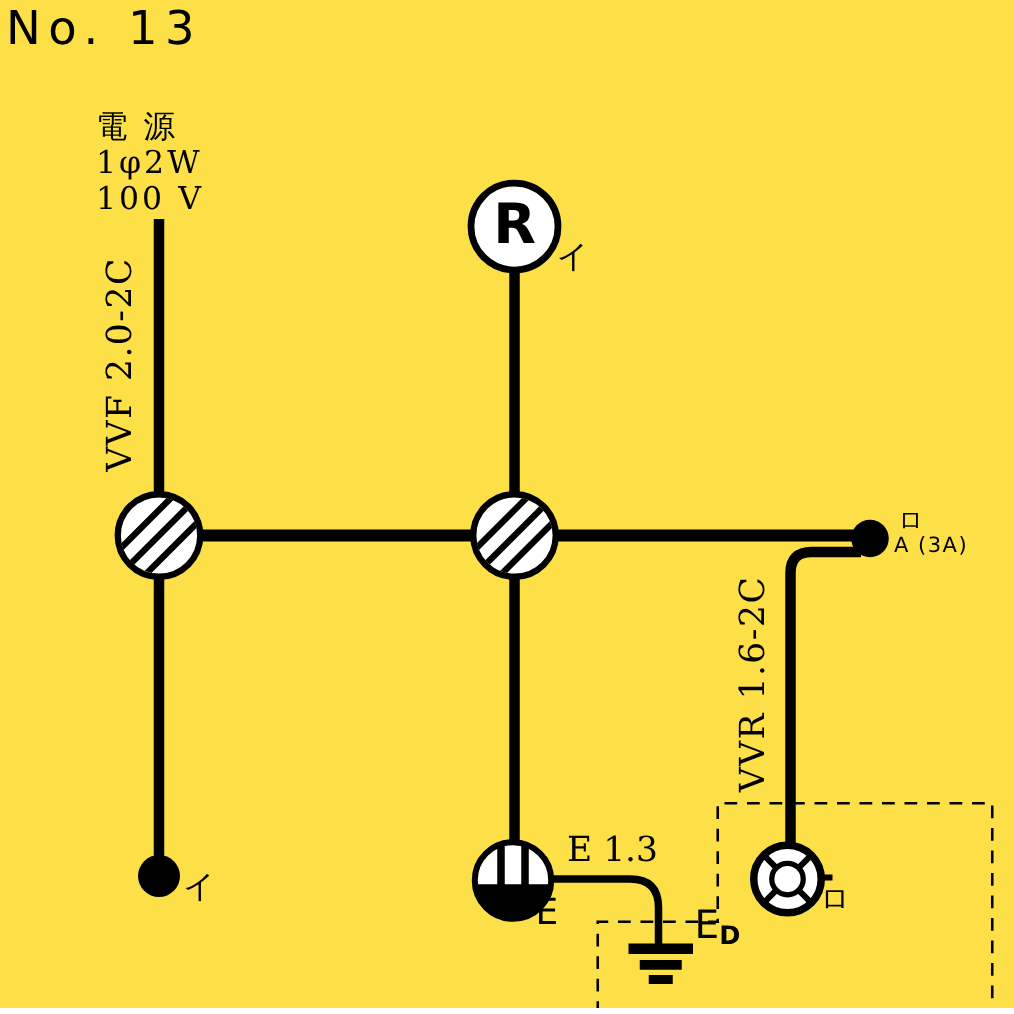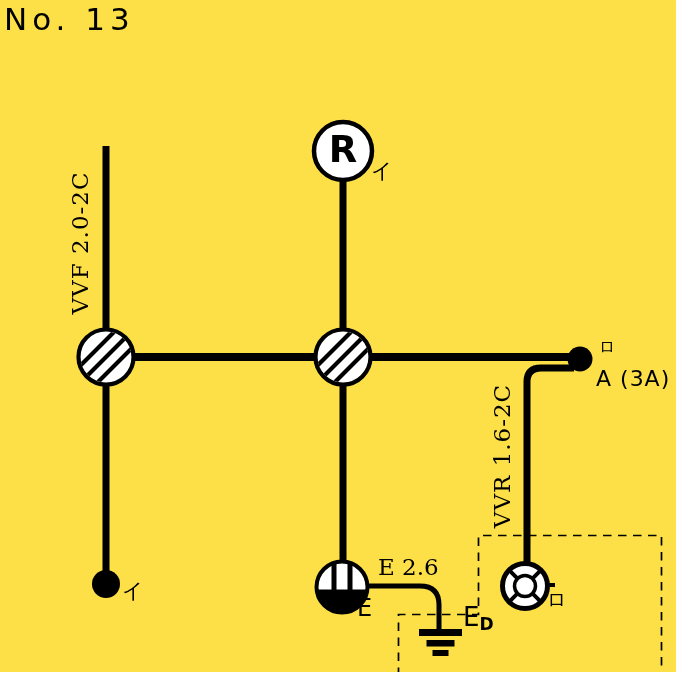--- a/index.html
+++ b/index.html
@@ -32,21 +32,21 @@
     transform: translate(-50%, -50%) rotate(-90deg);
   }
   .e16-label   { left: 378px; top: 555px; font-size: 23px; }
   .omit-label  { left: 542px; top: 537px; font-size: 25px; letter-spacing: 4px; }
 
   .r-symbol    { left: 343px; top: 152px; font-size: 37px; font-weight: 600;
                  transform: translate(-50%, -54%); }
   .iy-r        { left: 371px; top: 160px; font-size: 21px; }
   .iy-switch   { left: 122px; top: 580px; font-size: 21px; }
   .ro-a        { left: 599px; top: 338px; font-size: 16px; }
-  .a3a-label   { left: 596px; top: 367px; font-size: 22px; letter-spacing: 1px; }
+  .a3a-label   { left: 596px; top: 357px; font-size: 14px; letter-spacing: 1px; }
   .ro-lamp     { left: 547px; top: 589px; font-size: 19px; }
   .e-outlet    { left: 357px; top: 595px; font-size: 24px; font-weight: 500; }
   .ed-label    { left: 463px; top: 603px; font-size: 26px; font-weight: 500; }
   .ed-label .sub { font-size: 17px; vertical-align: -4px; font-weight: 600; }
 </style>
 </head>
 <body>
 
 <div class="stage">
 
@@ -106,24 +106,29 @@
 
     <g>
       <rect x="419" y="629" width="43" height="7" fill="#000"></rect>
       <rect x="426.5" y="640" width="28" height="6.5" fill="#000"></rect>
       <rect x="432.5" y="650" width="16" height="6" fill="#000"></rect>
     </g>
   </svg>
 
   <div class="label title sans">No. 13</div>
 
+  <div class="label power-block serif">
+    <div class="row">電 源</div>
+    <div class="row">1φ2W</div>
+    <div class="row">100 V</div>
+  </div>
 
   <div class="label vvf-label serif">VVF 2.0-2C</div>
   <div class="label vvr-label serif">VVR 1.6-2C</div>
-  <div class="label e16-label serif">E 2.6</div>
+  <div class="label e16-label serif">E 1.3</div>
 
   <div class="label r-symbol sans">R</div>
   <div class="label iy-r sans">イ</div>
   <div class="label iy-switch sans">イ</div>
   <div class="label ro-a sans">ロ</div>
   <div class="label a3a-label sans">A (3A)</div>
   <div class="label ro-lamp sans">ロ</div>
   <div class="label e-outlet sans">E</div>
   <div class="label ed-label sans">
     <span>E</span><span class="sub">D</span>

